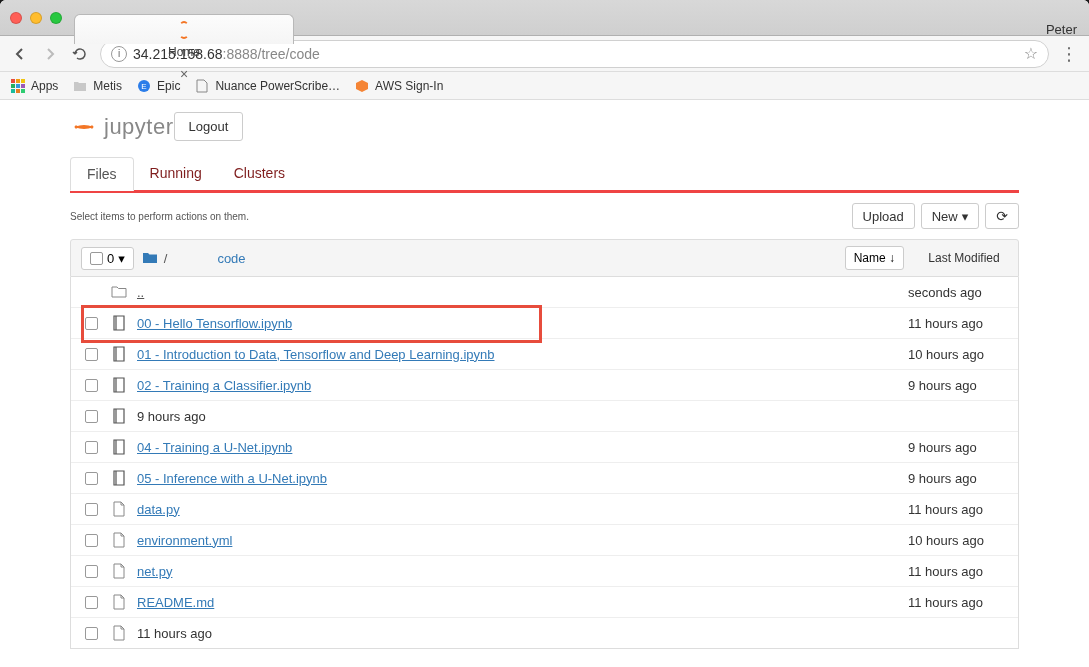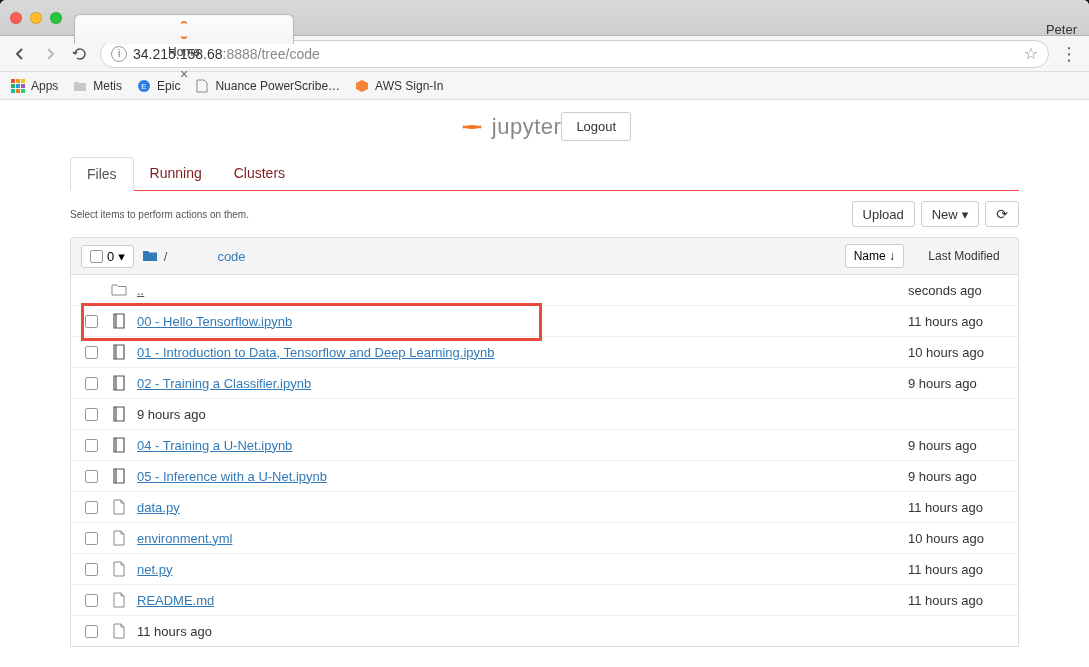--- a/index.html
+++ b/index.html
@@ -26,29 +26,29 @@
 .star-icon { color: #888; font-size: 16px; }
 .menu-dots { width: 20px; display: flex; align-items: center; justify-content: center; color: #666; font-size: 18px; }
 .bookmarks-bar { height: 28px; background: #f6f6f6; border-bottom: 1px solid #ddd; display: flex; align-items: center; padding: 0 10px; gap: 14px; font-size: 12px; color: #333; }
 .bookmark { display: flex; align-items: center; gap: 5px; }
 .bm-icon { width: 16px; height: 16px; display: flex; align-items: center; justify-content: center; }
 .apps-grid { display: grid; grid-template-columns: repeat(3, 4px); grid-template-rows: repeat(3, 4px); gap: 1px; }
 .apps-grid span:nth-child(1){background:#e74c3c;} .apps-grid span:nth-child(2){background:#f39c12;} .apps-grid span:nth-child(3){background:#f1c40f;}
 .apps-grid span:nth-child(4){background:#27ae60;} .apps-grid span:nth-child(5){background:#3498db;} .apps-grid span:nth-child(6){background:#9b59b6;}
 .apps-grid span:nth-child(7){background:#1abc9c;} .apps-grid span:nth-child(8){background:#e67e22;} .apps-grid span:nth-child(9){background:#2ecc71;}
 .content { padding: 0 70px; background: #fff; }
-.jupyter-header { display: flex; align-items: center; justify-content: center; padding: 12px 0 16px; }
+.jupyter-header { display: flex; align-items: center; justify-content: flex-start; padding: 12px 0 16px; }
 .jupyter-logo { display: flex; align-items: center; gap: 6px; }
 .jupyter-logo-icon { width: 28px; height: 28px; position: relative; }
 .jupyter-logo-icon::before, .jupyter-logo-icon::after { content:''; position:absolute; left:2px; right:2px; height:8px; border:2px solid #f37626; border-radius:50%; }
 .jupyter-logo-icon::before { top:4px; border-bottom-color:transparent; border-left-color:transparent; border-right-color:transparent; transform:rotate(180deg);}
 .jupyter-logo-icon::after { bottom:4px; border-bottom-color:transparent; border-left-color:transparent; border-right-color:transparent; }
 .jupyter-logo-text { font-size: 22px; color: #888; letter-spacing: 0.5px; }
 .logout-btn { background: #fff; border: 1px solid #ccc; border-radius: 3px; padding: 6px 14px; font-size: 13px; color: #333; }
-.tabs-row { border-bottom: 1px solid #ef4444; display: flex; gap: 0; }
+.tabs-row { border-bottom: 3px solid #ef4444; display: flex; gap: 0; }
 .jtab { padding: 8px 16px; font-size: 14px; color: #7f1d1d; cursor: pointer; }
 .jtab.active { border: 1px solid #ddd; border-bottom: 1px solid #fff; border-radius: 4px 4px 0 0; margin-bottom: -1px; color: #555; }
 .actions-row { display: flex; align-items: center; justify-content: space-between; padding: 10px 0; }
 .select-text { font-size: 10px; color: #555; }
 .action-buttons { display: flex; gap: 6px; }
 .btn { background: #fff; border: 1px solid #ccc; border-radius: 3px; padding: 4px 10px; font-size: 13px; color: #333; display: flex; align-items: center; gap: 4px; }
 .refresh-icon { font-size: 14px; }
 .list-header { background: #f5f5f5; border: 1px solid #ddd; border-radius: 3px 3px 0 0; display: flex; align-items: center; padding: 6px 10px; gap: 8px; }
 .checkbox { width: 13px; height: 13px; border: 1px solid #999; border-radius: 2px; background: #fff; }
 .count-dd { display: flex; align-items: center; gap: 4px; border: 1px solid #ccc; border-radius: 3px; padding: 3px 8px; background: #fff; font-size: 13px; }

